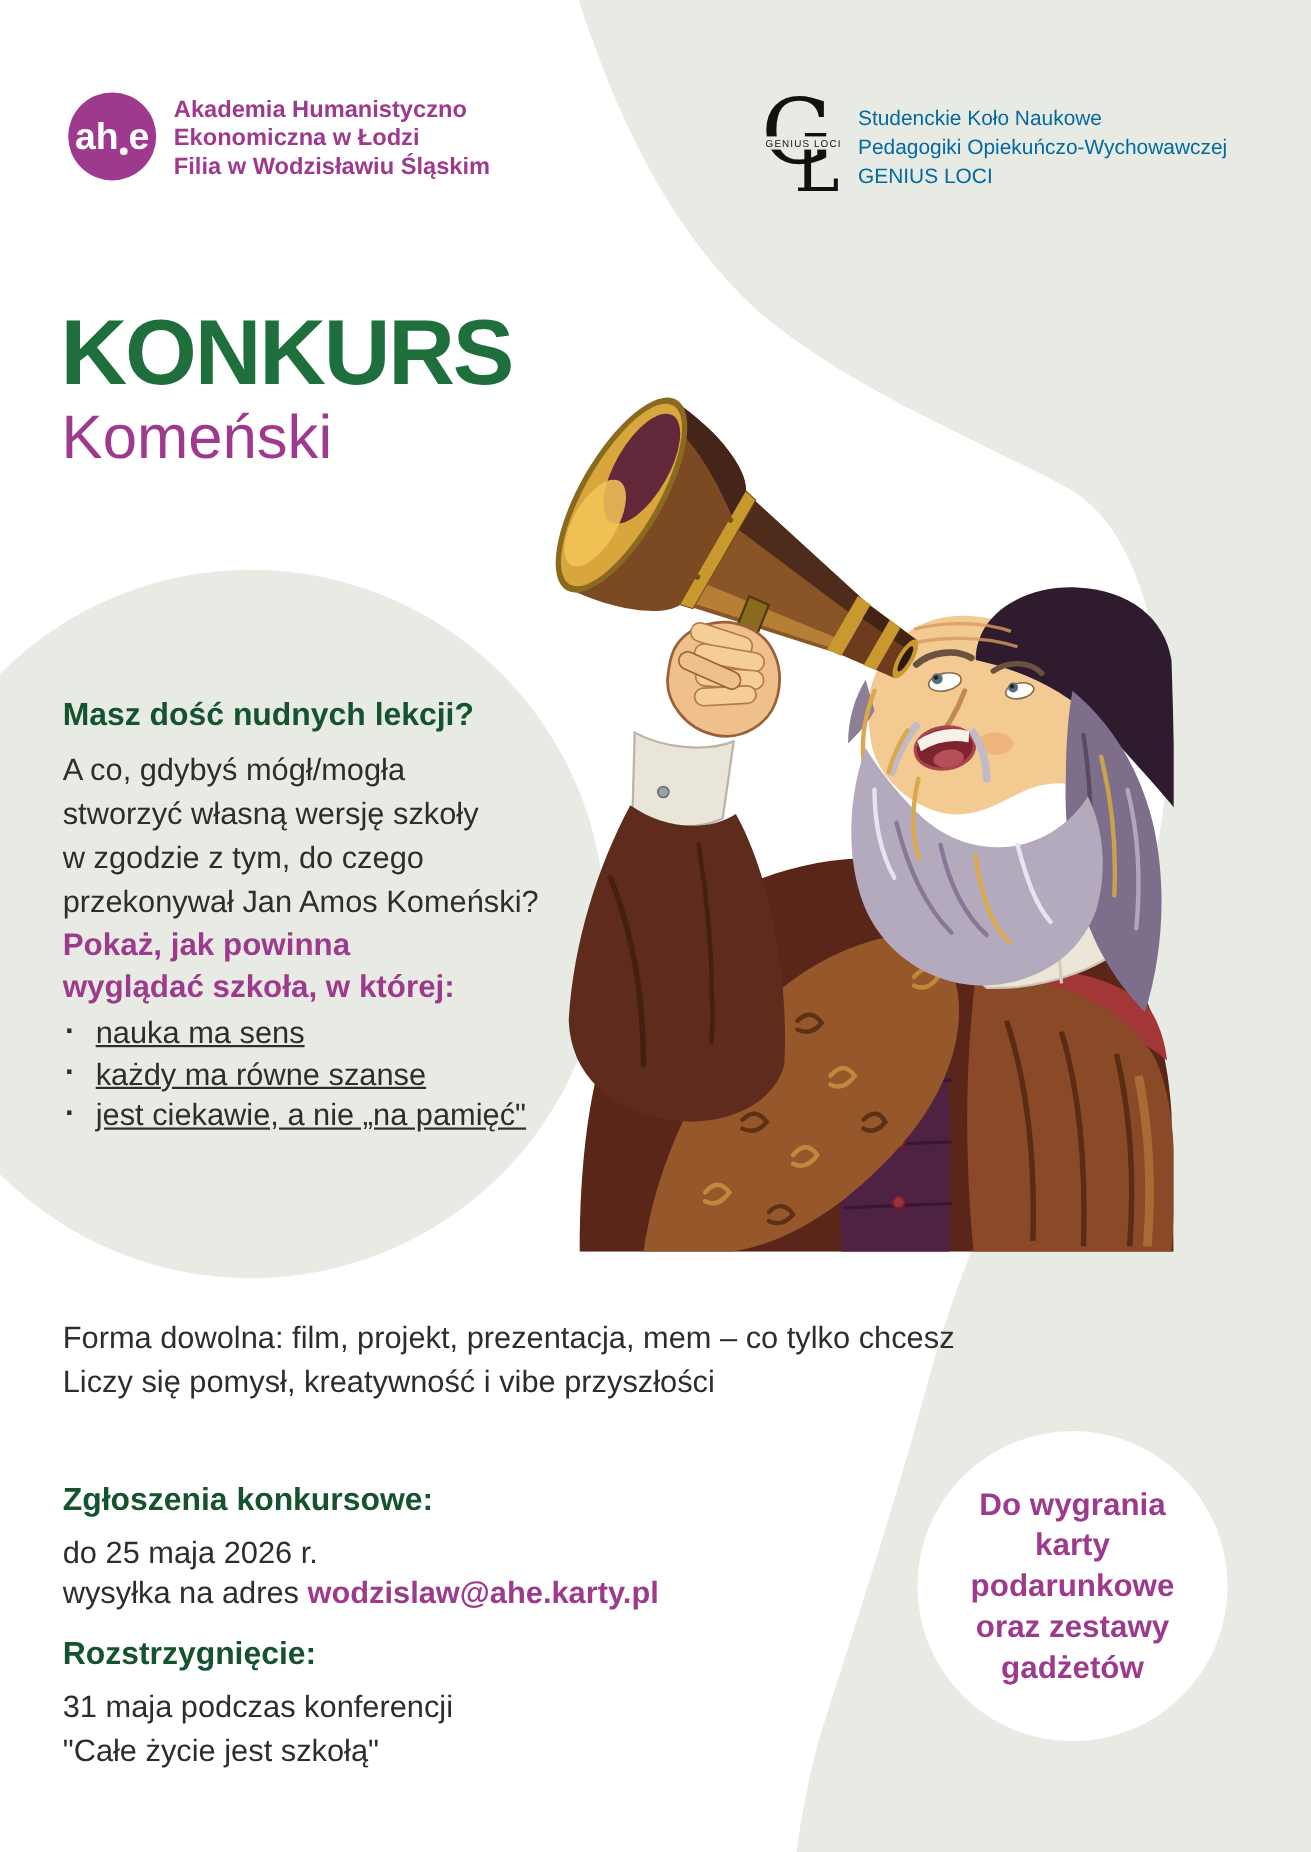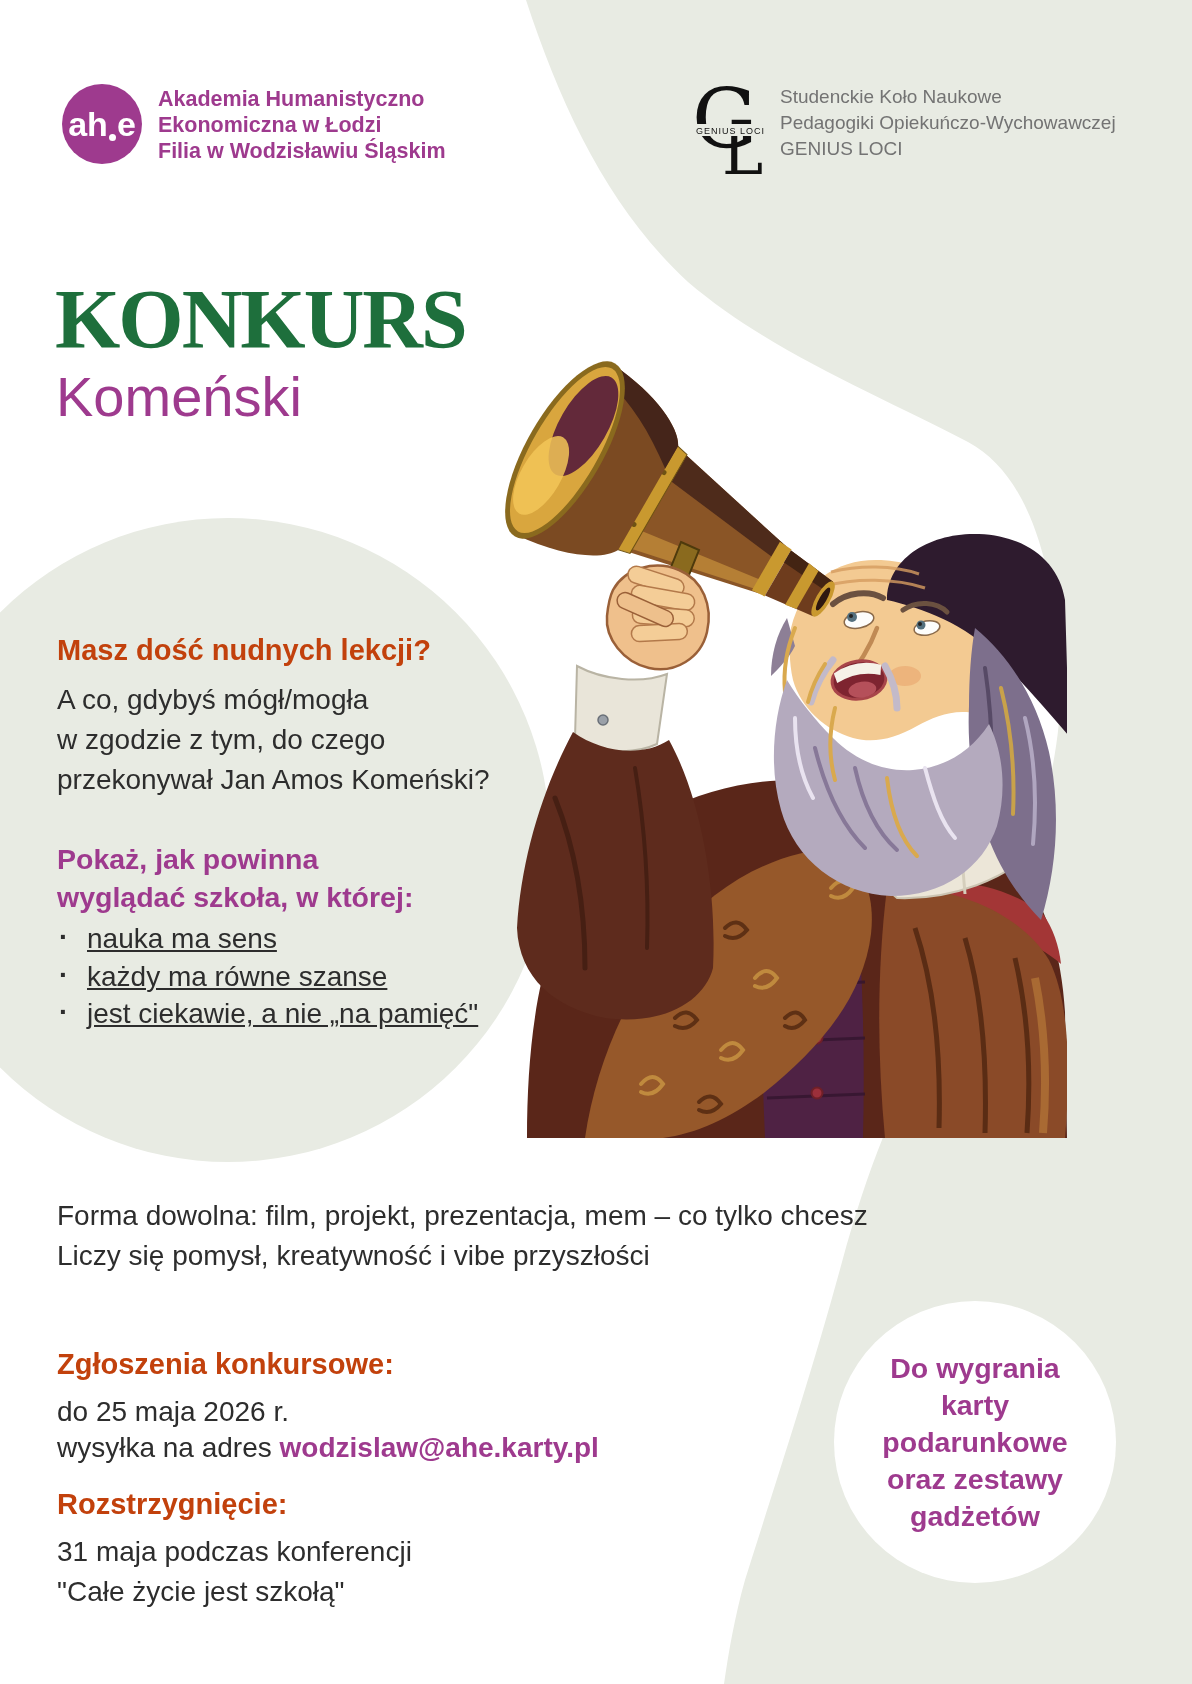--- a/index.html
+++ b/index.html
@@ -9,29 +9,29 @@
   }
   .abs{position:absolute;}
   svg{display:block;}
 
   
   .ahe-badge{left:62px;top:84px;width:80px;height:80px;border-radius:50%;
     background:#9e3a8e;display:flex;align-items:center;justify-content:center;}
   .ahe-badge .t{color:#fff;font-weight:bold;font-size:34px;letter-spacing:0;}
   .ahe-badge .dot{width:7px;height:7px;border-radius:50%;background:#fff;margin:26px 1px 0 1px;}
   .ahe-lines{left:158px;top:86px;font-weight:bold;font-size:21.5px;line-height:26px;color:#9e3a8e;}
-  .gl-lines{left:780px;top:84px;font-size:19px;line-height:26px;color:#737373;}
+  .gl-lines{left:780px;top:96px;font-size:19px;line-height:26px;color:#0369a1;}
 
   
-  .konkurs{left:55px;top:278px;font-family:Liberation Serif, serif;
+  .konkurs{left:55px;top:278px;font-family:Liberation Sans, sans-serif;
     font-weight:bold;font-size:84px;line-height:1;letter-spacing:-2px;color:#1e6f3c;}
   .subtitle{left:56px;top:366px;font-size:56px;line-height:62px;color:#9e3a8e;text-align:center;}
 
   
-  .h-green{font-weight:bold;font-size:29px;color:#c2410c;}
+  .h-green{font-weight:bold;font-size:29px;color:#14532d;}
   .h-purple{font-weight:bold;font-size:28.5px;line-height:38px;color:#9e3a8e;}
   .body-28{font-size:28px;line-height:40px;color:#2d2d2d;}
   .intro-heading{left:57px;top:634px;}
   .intro-paragraph{left:57px;top:680px;}
   .challenge-heading{left:57px;top:840px;}
   .bullets{left:57px;top:920px;font-size:28px;line-height:37.5px;color:#2d2d2d;text-decoration:underline;}
   .bullets .row{position:relative;padding-left:30px;}
   .bullets .row::before{content:"·";position:absolute;left:2px;top:-2px;font-weight:bold;}
 
   .format-note{left:57px;top:1196px;}
@@ -219,20 +219,21 @@
   </div>
 
   <div class="abs konkurs">KONKURS</div>
   <div class="abs subtitle">
     <div>Komeński</div>
   </div>
 
   <div class="abs h-green intro-heading">Masz dość nudnych lekcji?</div>
   <div class="abs body-28 intro-paragraph">
     <div>A co, gdybyś mógł/mogła</div>
+    <div>stworzyć własną wersję szkoły</div>
     <div>w zgodzie z tym, do czego</div>
     <div>przekonywał Jan Amos Komeński?</div>
   </div>
   <div class="abs h-purple challenge-heading">
     <div>Pokaż, jak powinna</div>
     <div>wyglądać szkoła, w której:</div>
   </div>
   <div class="abs bullets">
     <div class="row">nauka ma sens</div>
     <div class="row">każdy ma równe szanse</div>

